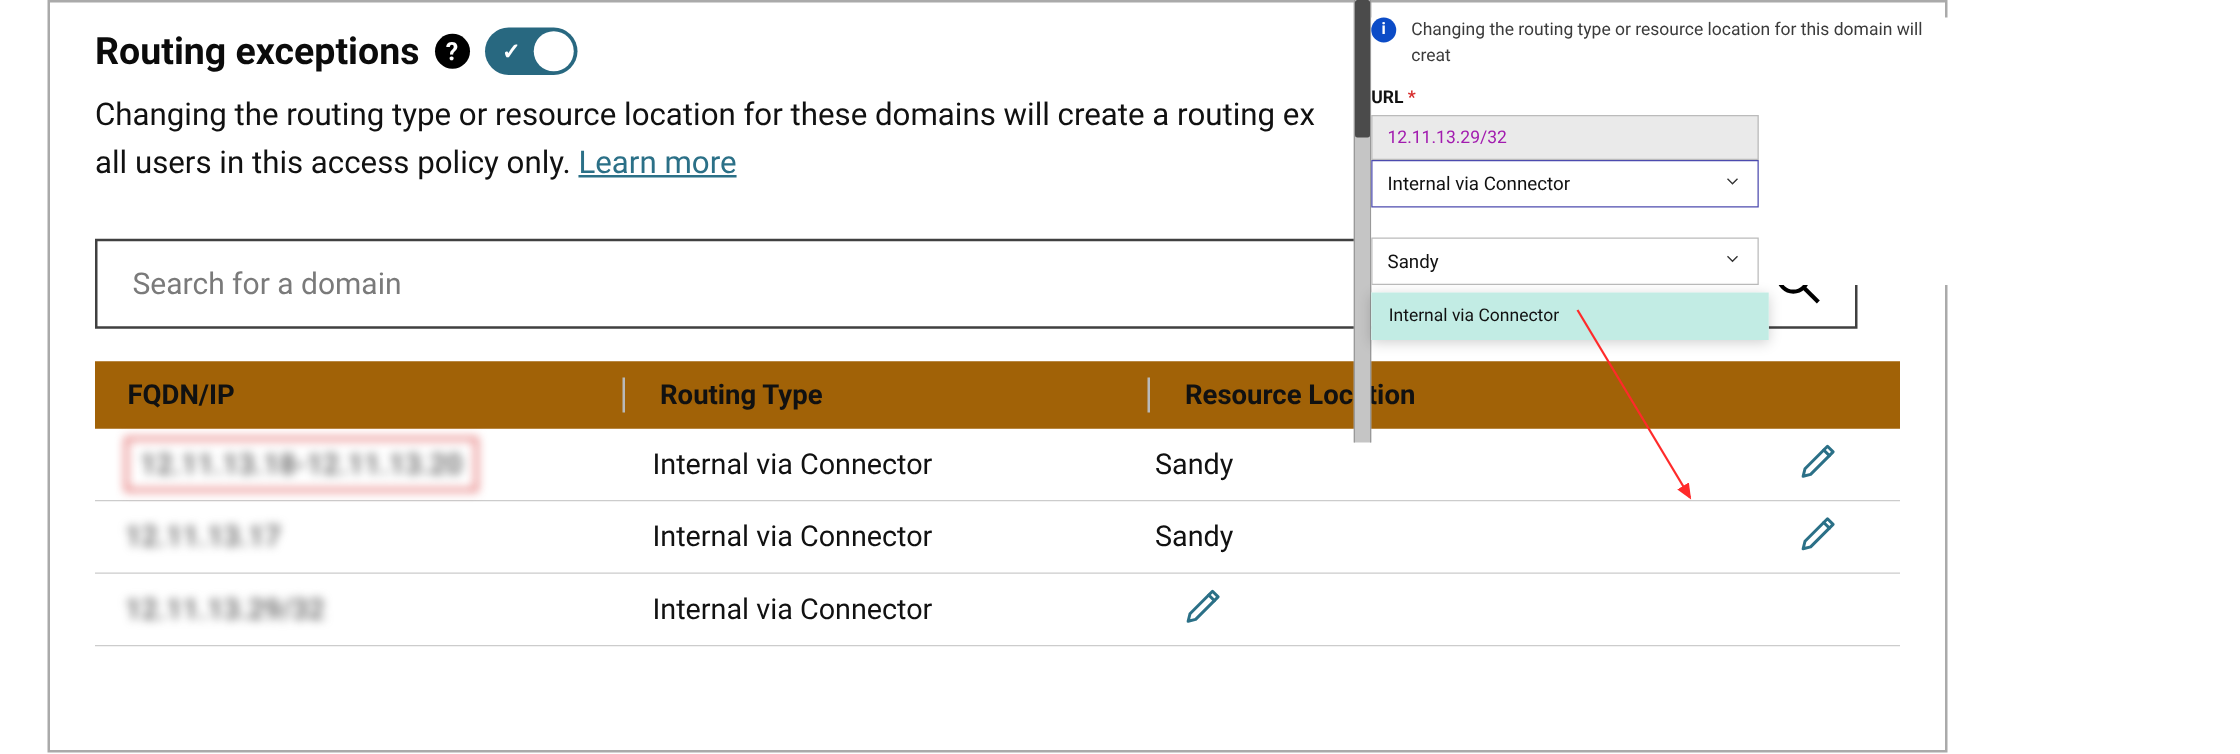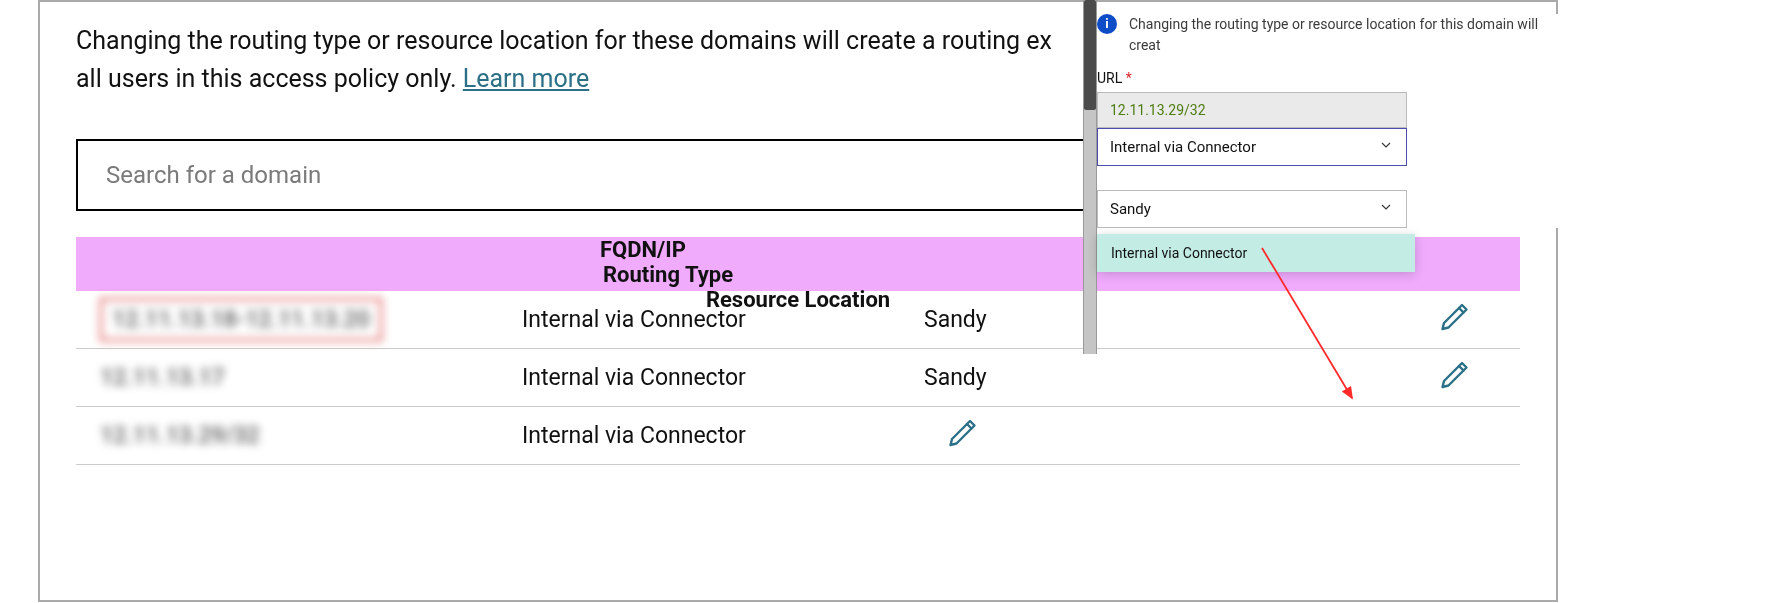--- a/index.html
+++ b/index.html
@@ -81,21 +81,21 @@
     color: #2b7087;
     text-decoration: underline;
   }
   .search-wrap {
     margin-top: 42px;
     width: 1410px;
   }
   .search-box {
     display: flex;
     align-items: center;
-    border: 2px solid #000000;
+    border: 2px solid #404040;
     height: 72px;
     padding: 0 26px;
   }
   .search-box input {
     flex: 1;
     border: none;
     outline: none;
     font-size: 24px;
     color: #333;
     background: transparent;
@@ -103,26 +103,25 @@
   .search-box input::placeholder { color: #7a7a7a; }
   .search-icon svg { width: 40px; height: 40px; }
 
   .table {
     margin-top: 26px;
   }
   .thead {
     display: flex;
     align-items: center;
     height: 54px;
-    background: #f0abfc;
+    background: #a16207;
     font-size: 22px;
     font-weight: 700;
     color: #111;
     padding: 0 26px;
-    flex-direction: column;
   }
   .col-sep {
     width: 2px;
     height: 28px;
     background: #b9b9b9;
     margin-right: 28px;
   }
   .col-fqdn { width: 396px; }
   .col-rtype { width: 390px; }
   .col-loc { flex: 1; }
@@ -195,34 +194,34 @@
     background: #0c4cc7;
     color: #fff;
     font-size: 13px;
     font-weight: 700;
     display: inline-flex;
     align-items: center;
     justify-content: center;
   }
   .field-label {
     font-size: 14px;
-    font-weight: 400;
+    font-weight: 700;
     color: #111;
     margin-top: 10px;
     margin-bottom: 6px;
   }
   .req { color: #d62b2b; }
   .url-input {
     width: 310px;
     height: 36px;
     border: 1px solid #bbb;
     background: #eaeaea;
     padding: 0 12px;
     font-size: 14px;
-    color: #4d7c0f;
+    color: #a21caf;
   }
   .select-box {
     width: 310px;
     height: 38px;
     border: 1px solid #4c4bae;
     display: flex;
     align-items: center;
     justify-content: space-between;
     padding: 0 12px;
     font-size: 15px;
@@ -265,20 +264,28 @@
   }
 </style>
 </head>
 <body>
 
 <div class="viewport">
 
   <div class="main-card">
     <div class="main-inner">
 
+      <div class="heading-row">
+        <span class="heading">Routing exceptions</span>
+        <span class="q-icon">?</span>
+        <span class="toggle">
+          <span class="check">✓</span>
+          <span class="knob"></span>
+        </span>
+      </div>
 
       <div class="description">
         <span>Changing the routing type or resource location for these domains will create a routing ex</span><br>
         <span>all users in this access policy only. </span><a class="learn-more">Learn more</a>
       </div>
 
       <div class="search-wrap">
         <div class="search-box">
           <input type="text" placeholder="Search for a domain" style="">
           <span class="search-icon">

